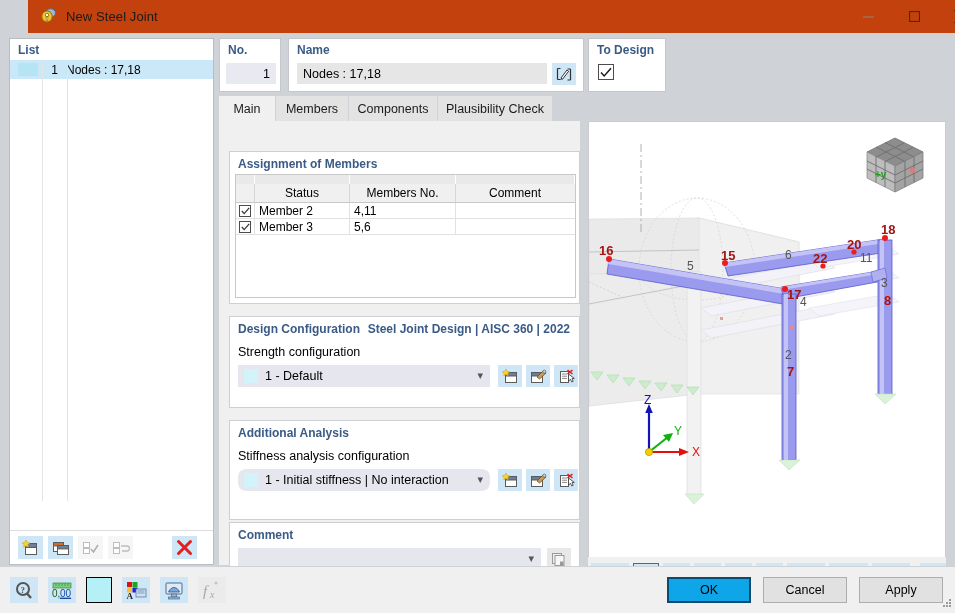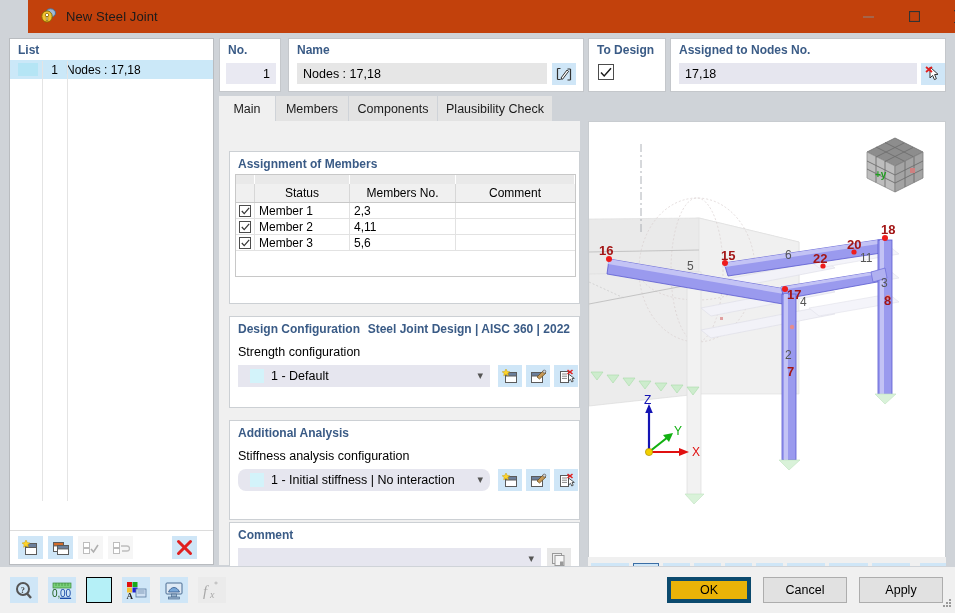--- a/index.html
+++ b/index.html
@@ -151,21 +151,21 @@
   .g-design { top: 195px; width: 351px; height: 92px; }
   .g-addan  { top: 299px; width: 351px; height: 100px; }
   .g-comment{ top: 401px; width: 351px; height: 55px; }
 
   .gcap-right {
     position: absolute; right: 9px; top: 5px;
     font-weight: bold; color: #3a5b86; font-size: 12px;
   }
 
   
-  .mtable { position: absolute; left: 5px; top: 22px; width: 341px; height: 103px;
+  .mtable { position: absolute; left: 5px; top: 22px; width: 341px; height: 124px;
             border: 1px solid #c8c8c8; background: #fff; }
   .mt-topstrip { display: flex; height: 9px; }
   .mt-topstrip div { background: #e9e9e9; border-right: 1px solid #fff; }
   .mt-head { display: flex; height: 19px; background: #f0f0f0;
              border-bottom: 1px solid #c8c8c8; }
   .mt-head div {
     display:flex; align-items:center; justify-content:center;
     font-size: 12px; border-right: 1px solid #d7d7d7;
   }
   .mt-row { display: flex; height: 16px; border-bottom: 1px solid #e2e2e2; }
@@ -179,21 +179,21 @@
   .c-com  { width: 118px; border-right: none !important;}
   .mini-check {
     width: 12px; height: 12px; border: 1px solid #4c4c4c; background: #fff;
     display: flex; align-items: center; justify-content: center;
   }
 
   .flabel { position: absolute; font-size: 12.5px; color: #000; }
   .combo {
     position: absolute; height: 22px; background: #e6e6ef;
     display: flex; align-items: center;
-    font-size: 12.5px; padding-left: 12px;
+    font-size: 12.5px; padding-left: 6px;
   }
   .combo .cswatch {
     width: 14px; height: 14px; background: #d3f3fa; margin-right: 7px;
   }
   .combo .carrow {
     position: absolute; right: 7px; top: 4px; color: #555; font-size: 11px;
   }
   .cbtns { position: absolute; display: flex; gap: 4px; }
   .cbtn {
     width: 24px; height: 22px; background: #cfe6f7;
@@ -232,21 +232,21 @@
     display: flex; align-items: center; justify-content: center;
   }
   .sbtn.dim { background: #e8e8e8; opacity: .6; }
   .sbtn.swatchbtn { background: #b5f0f7; border: 1px solid #000; width: 26px; }
   .dlg-btns { position: absolute; right: 12px; top: 10px; display: flex; gap: 12px; }
   .dbtn {
     width: 84px; height: 26px; background: #e1e1e1; border: 1px solid #adadad;
     display: flex; align-items: center; justify-content: center;
     font-size: 12.5px; color: #000;
   }
-  .dbtn.primary { border: 4px solid #0c4a6e; background: #eab308; margin-left: 16px; }
+  .dbtn.primary { border: 2px solid #0c4a6e; background: #0ea5e9; margin-left: 16px; }
   .resize-grip { position: absolute; right: 3px; bottom: 2px; }
 </style>
 </head>
 <body>
 
 <div id="app">
 
   <div class="titlebar">
     <div class="title-icon">
       <svg width="19" height="19" viewBox="0 0 19 19">
@@ -350,31 +350,20 @@
 
     <div class="fbox box-des">
       <div class="cap">To Design</div>
       <div class="des-check">
         <svg width="12" height="11" viewBox="0 0 12 11">
             <path d="M1 5.5 L4.2 9 L11 1.3" fill="none" stroke="#1b1b1b" stroke-width="1.5"></path>
           </svg>
       </div>
     </div>
 
-    <div class="fbox box-asn">
-      <div class="cap">Assigned to Nodes No.</div>
-      <input class="tinput asn-input" value="17,18" style="">
-      <div class="asn-btn">
-        <svg width="17" height="16" viewBox="0 0 17 16">
-          <path d="M5 1 L5 12 L7.6 9.4 L9.4 13.6 L11.4 12.7 L9.6 8.6 L13 8.3 Z" fill="#fff" stroke="#333" stroke-width="1"></path>
-          <line x1="1" y1="1" x2="7" y2="6" stroke="#e02020" stroke-width="1.8"></line>
-          <line x1="7" y1="1" x2="1" y2="6" stroke="#e02020" stroke-width="1.8"></line>
-        </svg>
-      </div>
-    </div>
 
     <div class="tabstrip">
       <div class="tabstrip-bg"></div>
       <div class="tab active" style="left:0px;width:57px;">Main</div>
       <div class="tab" style="left:57px;width:73px;">Members</div>
       <div class="tab" style="left:130px;width:89px;">Components</div>
       <div class="tab" style="left:219px;width:115px;">Plausibility Check</div>
     </div>
 
     <div class="content-left">
@@ -386,32 +375,20 @@
             <div style="width:19px"></div>
             <div style="width:95px"></div>
             <div style="width:106px"></div>
             <div style="width:119px"></div>
           </div>
           <div class="mt-head">
             <div class="c-chk"></div>
             <div class="c-stat">Status</div>
             <div class="c-num">Members No.</div>
             <div class="c-com">Comment</div>
-          </div>
-          <div class="mt-row">
-            <div class="c-chk">
-              <span class="mini-check">
-                <svg width="9" height="8" viewBox="0 0 9 8">
-                    <path d="M0.8 4 L3.2 6.6 L8.2 0.8" fill="none" stroke="#333" stroke-width="1.2"></path>
-                  </svg>
-              </span>
-            </div>
-            <div class="c-stat">Member 1</div>
-            <div class="c-num">2,3</div>
-            <div class="c-com"></div>
           </div>
           <div class="mt-row">
             <div class="c-chk">
               <span class="mini-check">
                 <svg width="9" height="8" viewBox="0 0 9 8">
                     <path d="M0.8 4 L3.2 6.6 L8.2 0.8" fill="none" stroke="#333" stroke-width="1.2"></path>
                   </svg>
               </span>
             </div>
             <div class="c-stat">Member 2</div>

